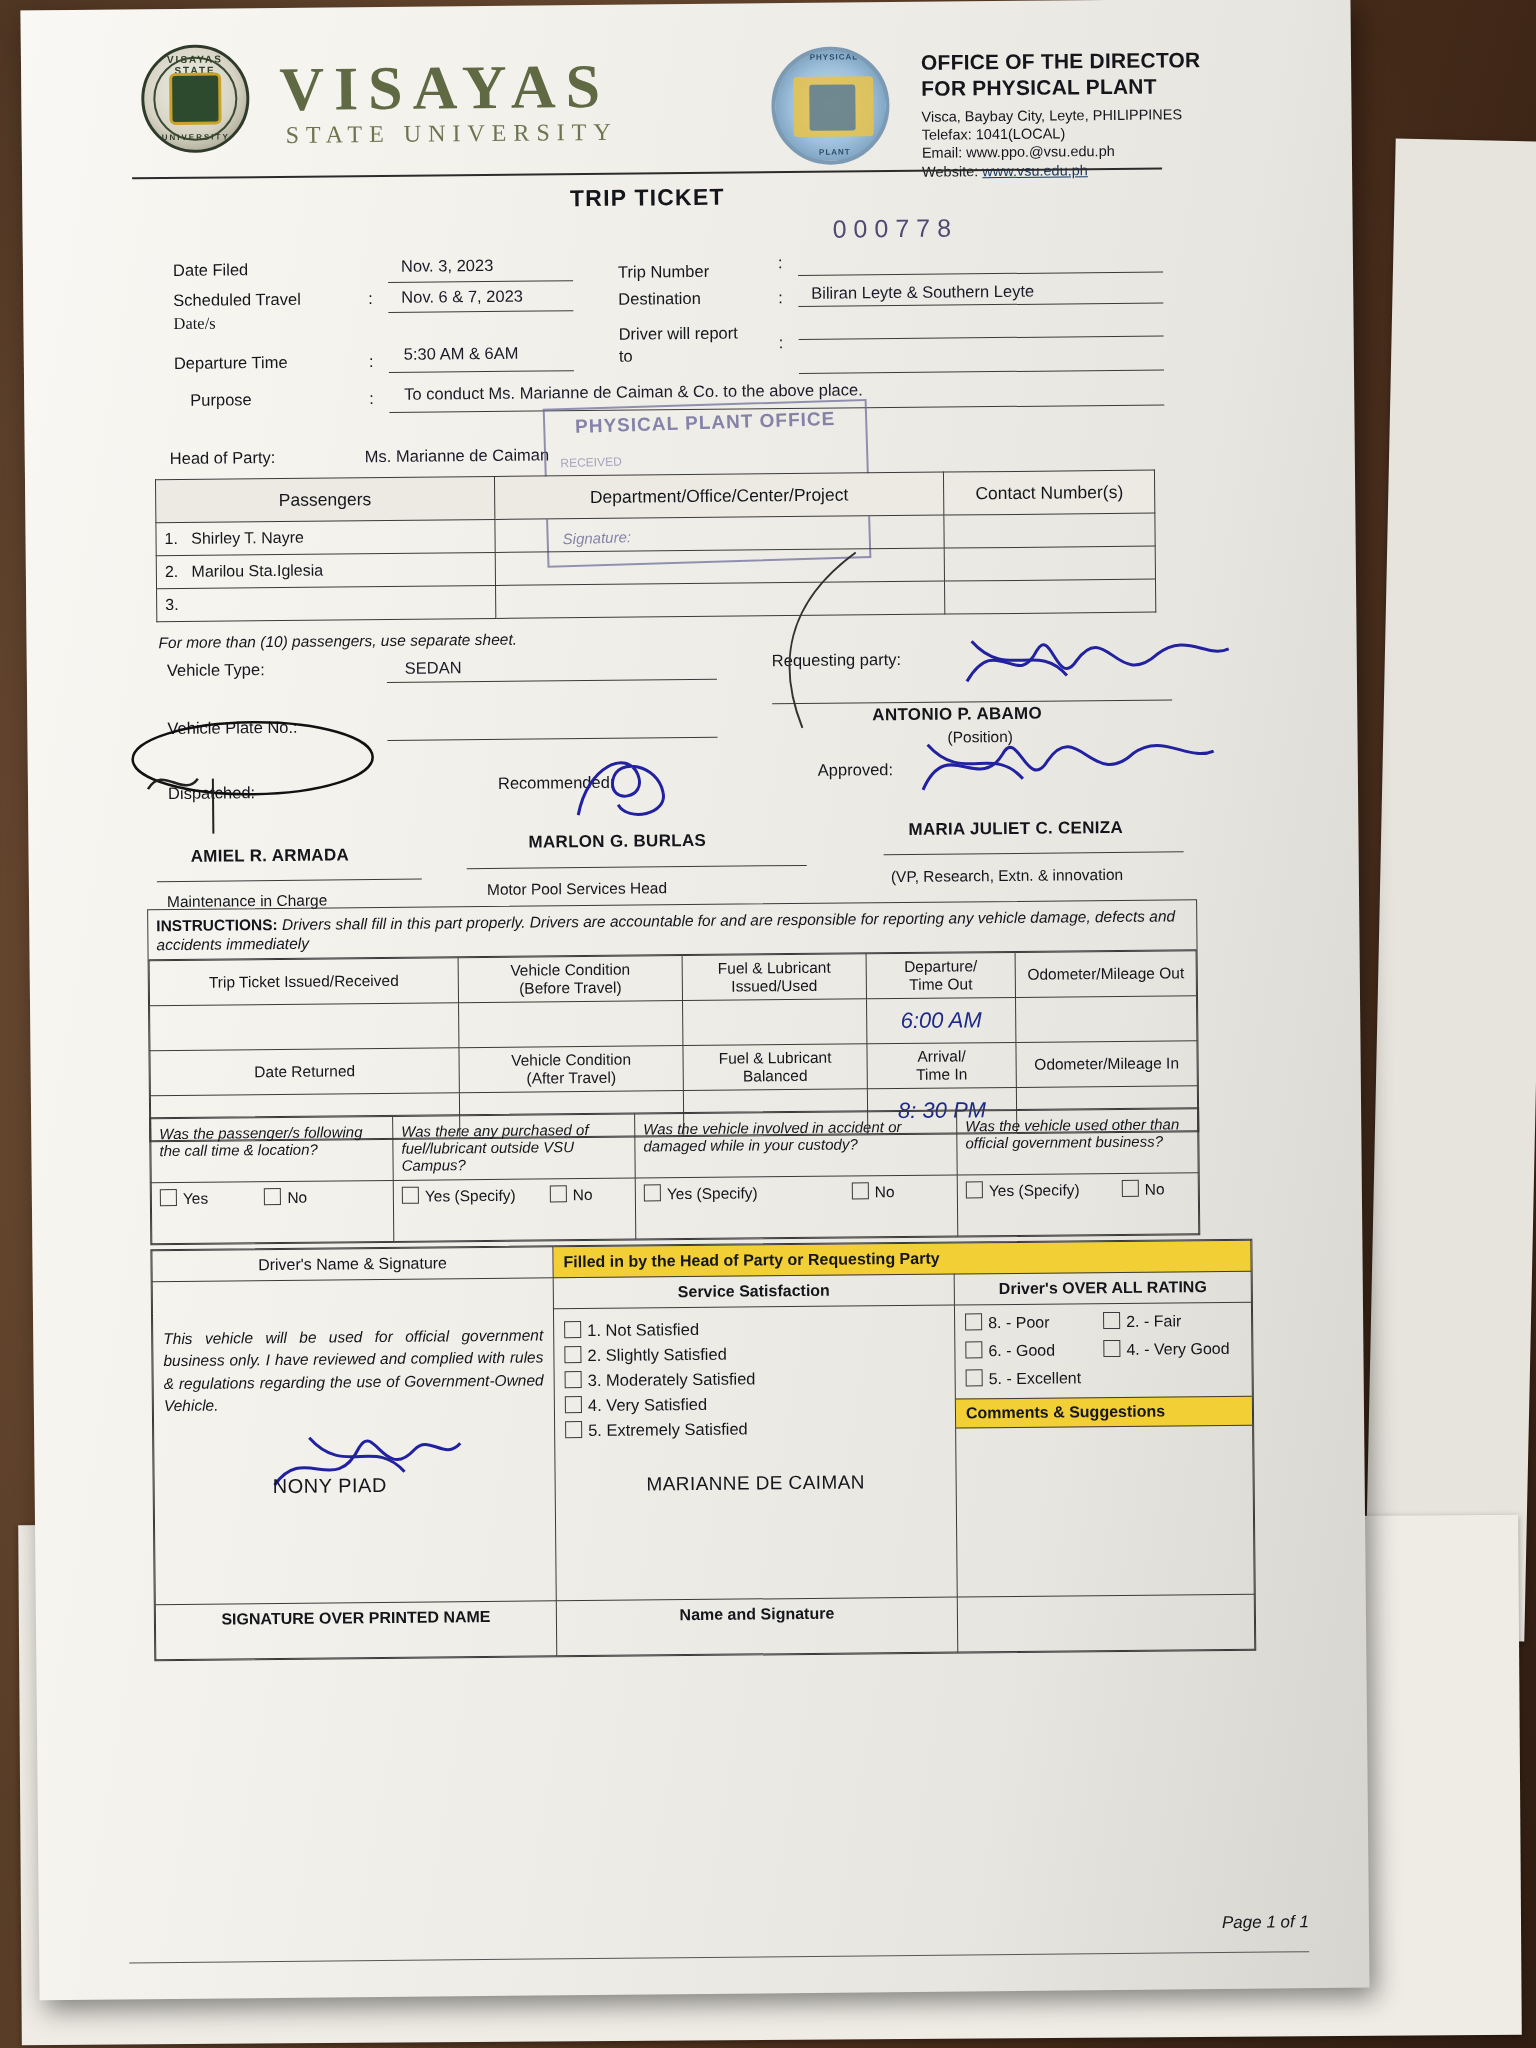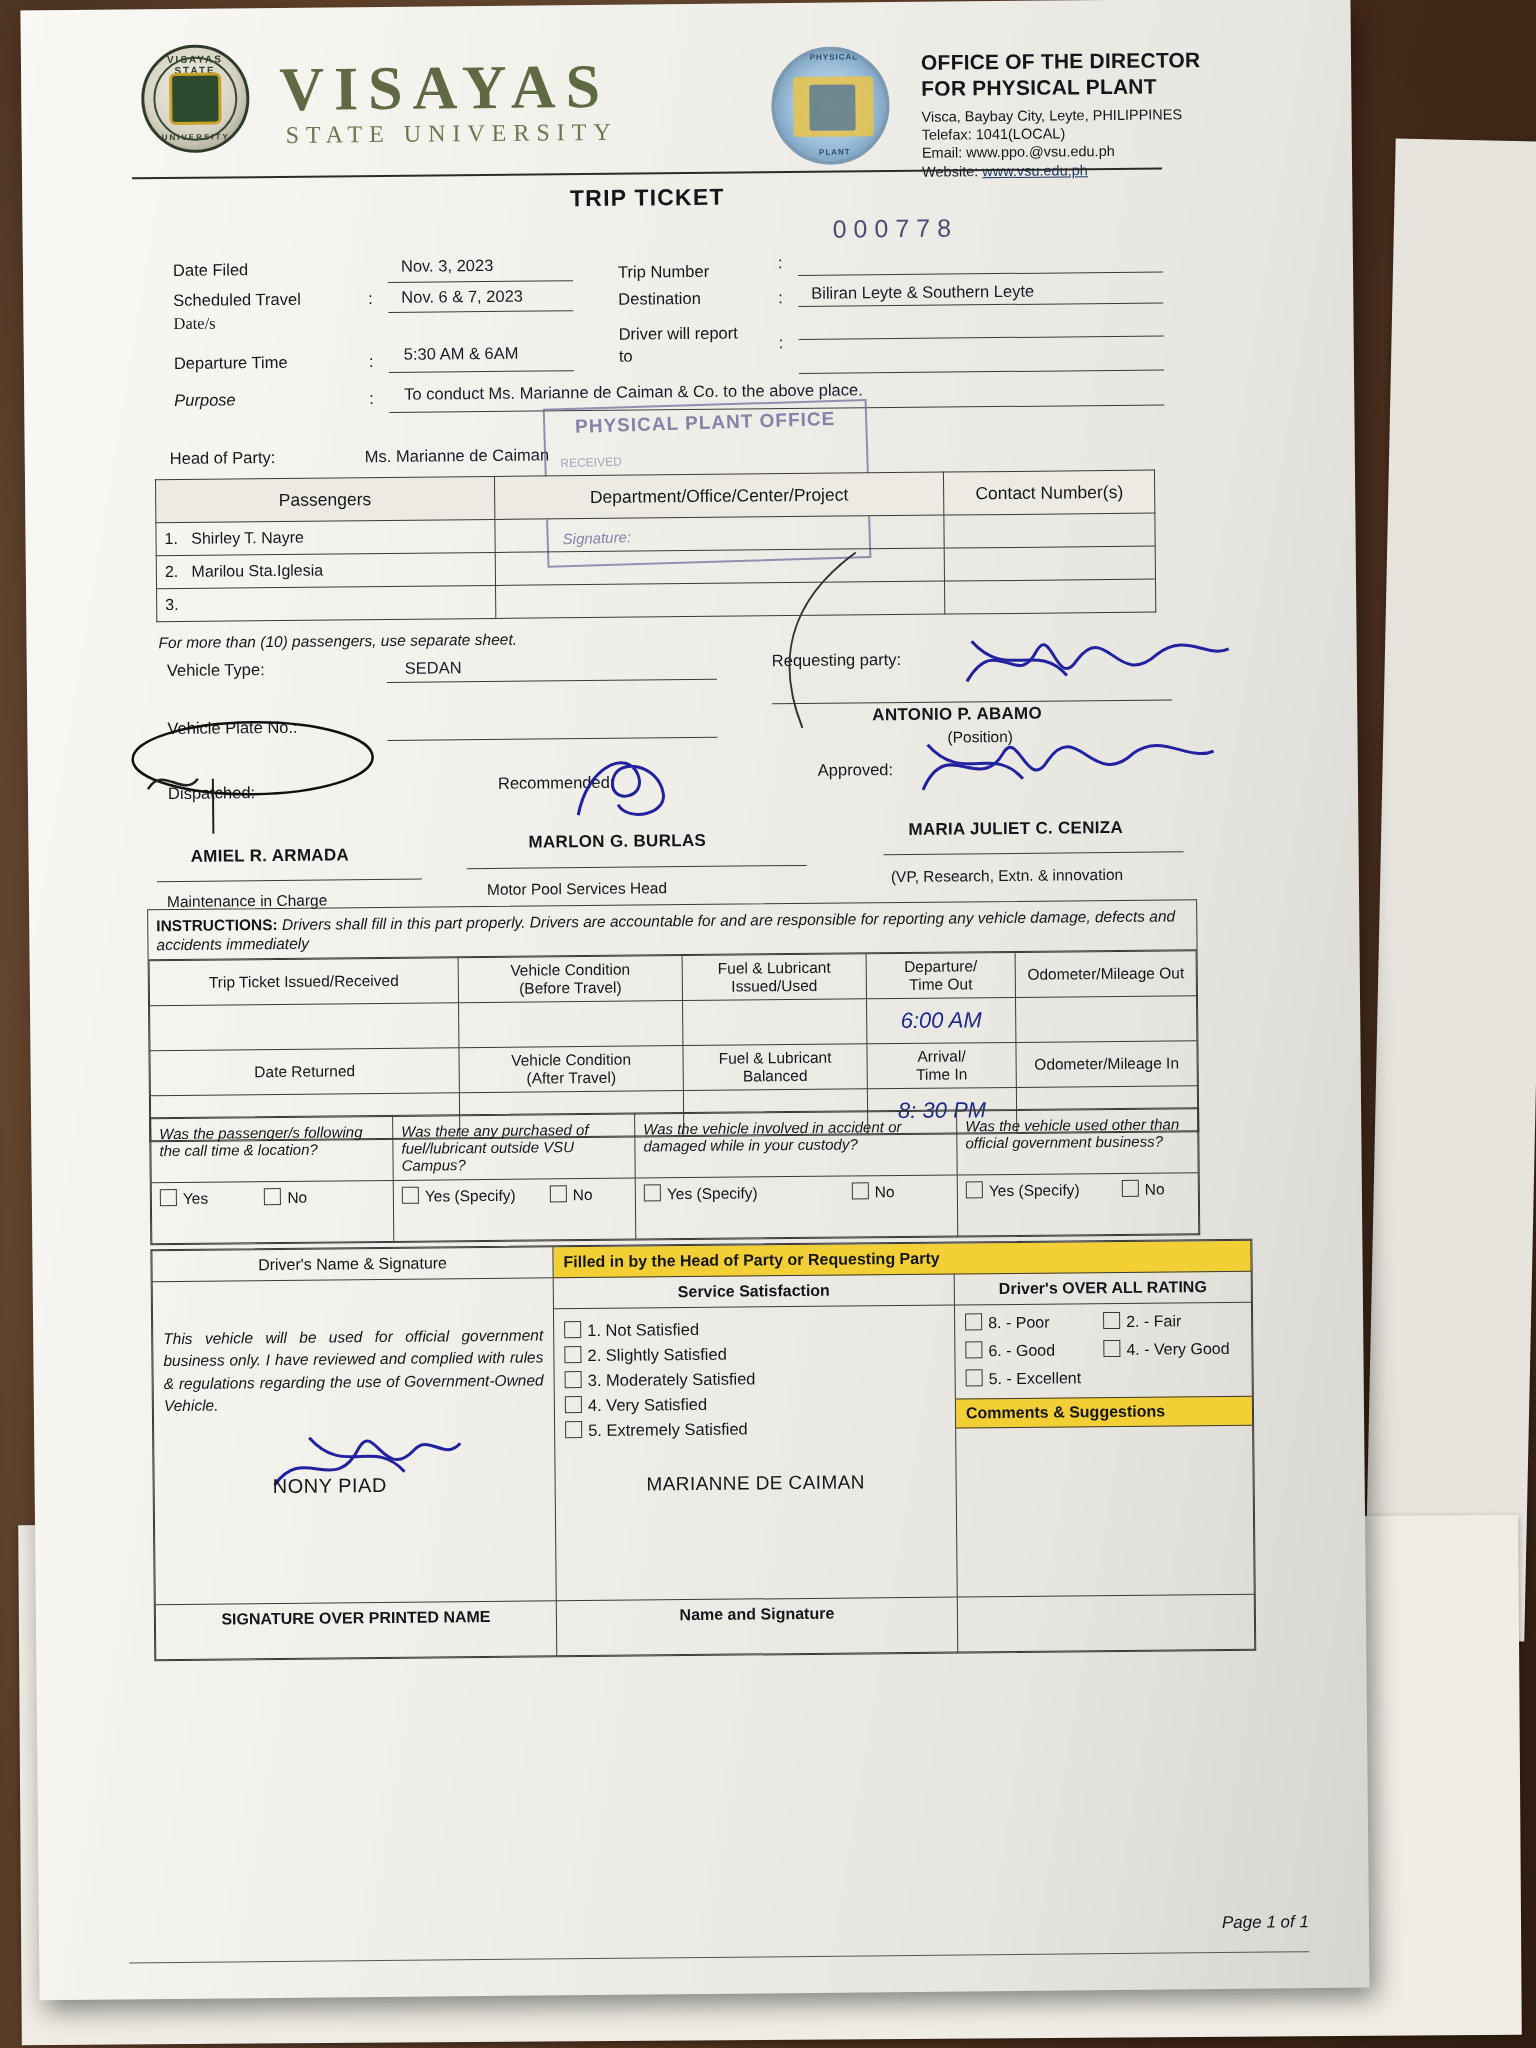--- a/index.html
+++ b/index.html
@@ -172,21 +172,21 @@
   <div class="f-label" style="left:150px;top:282px;">Scheduled Travel</div>
   <div class="f-label" style="left:150px;top:305px;font-family:Liberation Serif, serif;">Date/s</div>
   <div class="f-line" style="left:365px;top:305px;width:185px;"></div>
   <div class="f-val" style="left:378px;top:281px;">Nov. 6 &amp; 7, 2023</div>
 
   <div class="f-label" style="left:150px;top:345px;">Departure Time</div>
   <div class="f-colon" style="left:345px;top:345px;">:</div>
   <div class="f-line" style="left:365px;top:365px;width:185px;"></div>
   <div class="f-val" style="left:380px;top:338px;">5:30 AM &amp; 6AM</div>
 
-  <div class="f-label" style="left:150px;top:382px;font-style:italic;">Purpose</div>
+  <div class="f-label" style="left:166px;top:382px;">Purpose</div>
   <div class="f-colon" style="left:345px;top:382px;">:</div>
   <div class="f-line" style="left:365px;top:405px;width:775px;"></div>
   <div class="f-val" style="left:380px;top:378px;">To conduct Ms. Marianne de Caiman &amp; Co. to the above place.</div>
 
   <div class="f-label" style="left:595px;top:250px;margin-top:8px;">Trip Number</div>
   <div class="f-colon" style="left:755px;top:250px;">:</div>
   <div class="f-line" style="left:775px;top:272px;width:365px;"></div>
   <div class="f-val" style="left:785px;top:250px;"></div>
 
   <div class="f-label" style="left:595px;top:285px;">Destination</div>

